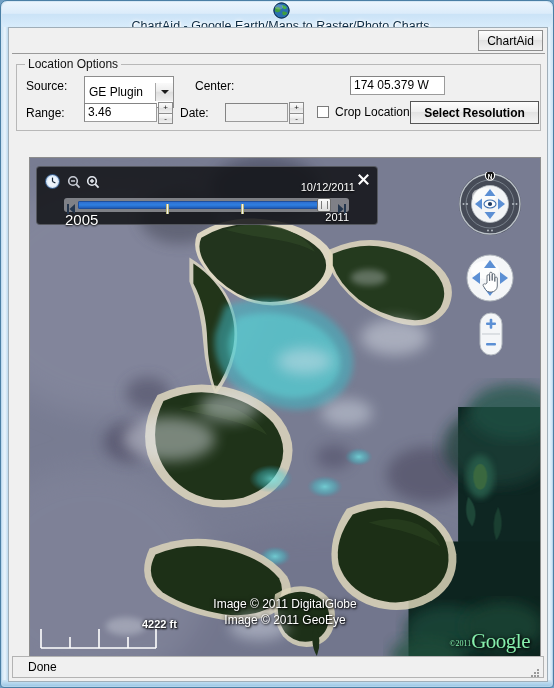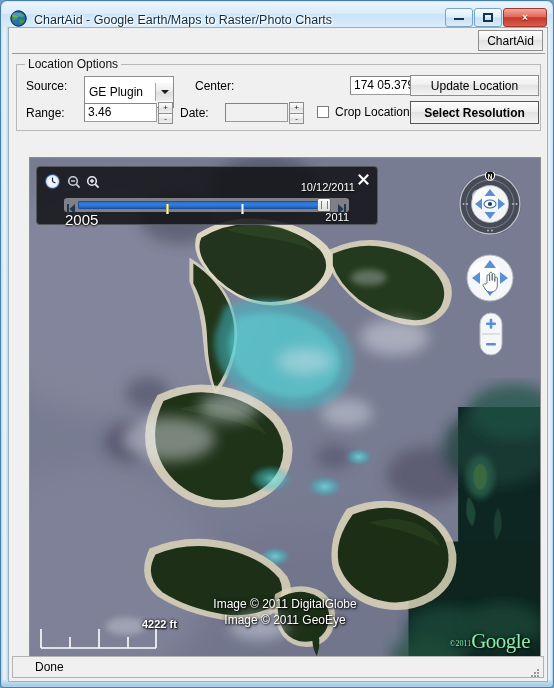--- a/index.html
+++ b/index.html
@@ -23,21 +23,21 @@
   #glassEdgeL{left:1px;}
   #glassEdgeR{right:1px;background:linear-gradient(to left,#cfe6f6,#eaf4fc,#bcd9ee);}
   #glassEdgeB{position:absolute;left:1px;right:1px;bottom:1px;height:6px;
     background:linear-gradient(to bottom,#cfe6f6,#9fc9e6);border-radius:0 0 4px 4px;}
 
   
   #titlebar{
     position:absolute;left:1px;top:1px;width:550px;height:25px;
     background:linear-gradient(to bottom,#eaf4fd 0%,#dcecfa 45%,#cbe3f7 50%,#d8ecfb 100%);
     border-radius:6px 6px 0 0;
-    display:flex;align-items:flex-end;
+    display:flex;align-items:center;flex-direction:column;
   }
   #appicon{width:17px;height:17px;margin-left:8px;flex:0 0 auto;position:relative;}
   #titletext{
     margin-left:7px;font-size:12.5px;color:#0c2a42;
     text-shadow:0 0 3px #fff,0 0 5px #fff,1px 1px 0 #fff;
     white-space:nowrap;flex:1 1 auto;
   }
   #wbtns{display:flex;margin-right:5px;flex:0 0 auto;}
   .wbtn{
     width:28px;height:19px;margin-left:1px;
@@ -197,21 +197,21 @@
     font-family:"Liberation Serif","DejaVu Serif",serif;font-size:21px;
     text-shadow:1px 1px 3px #000,0 0 5px #000;letter-spacing:-0.5px;}
   #googleLogo small{font-size:8px;vertical-align:2px;letter-spacing:0;}
 
   
   #statusbar{
     position:absolute;left:3px;right:3px;bottom:3px;height:22px;
     border:1px solid #b3b3b3;background:#f0f0f0;box-sizing:border-box;
     display:flex;align-items:center;
   }
-  #statusText{font-size:12px;color:#000;margin-left:22px;}
+  #statusText{font-size:12px;color:#000;margin-left:15px;}
   #grip{position:absolute;right:3px;bottom:3px;width:10px;height:10px;}
 </style>
 </head>
 <body>
 
 <div id="window">
 
   <div id="glassEdgeL"></div>
   <div id="glassEdgeR"></div>
   <div id="glassEdgeB"></div>
@@ -272,21 +272,20 @@
       <div id="dateSpin" class="spin">
         <div>+</div>
         <div>-</div>
       </div>
 
       <label id="cropWrap">
         <span id="cropBox"></span>
         <span id="cropLabel" class="lbl">Crop Location</span>
       </label>
 
-      <button id="updateBtn">Update Location</button>
       <button id="selResBtn">Select Resolution</button>
     </div>
 
     <div id="mapOuter">
 
       <svg id="mapCanvas" viewBox="0 0 512 512" preserveAspectRatio="none">
         <defs>
           <radialGradient id="reefGlow" cx="50%" cy="50%" r="50%">
             <stop offset="0%" stop-color="#6ff0ef" stop-opacity="0.95"></stop>
             <stop offset="60%" stop-color="#3fc6cf" stop-opacity="0.55"></stop>

